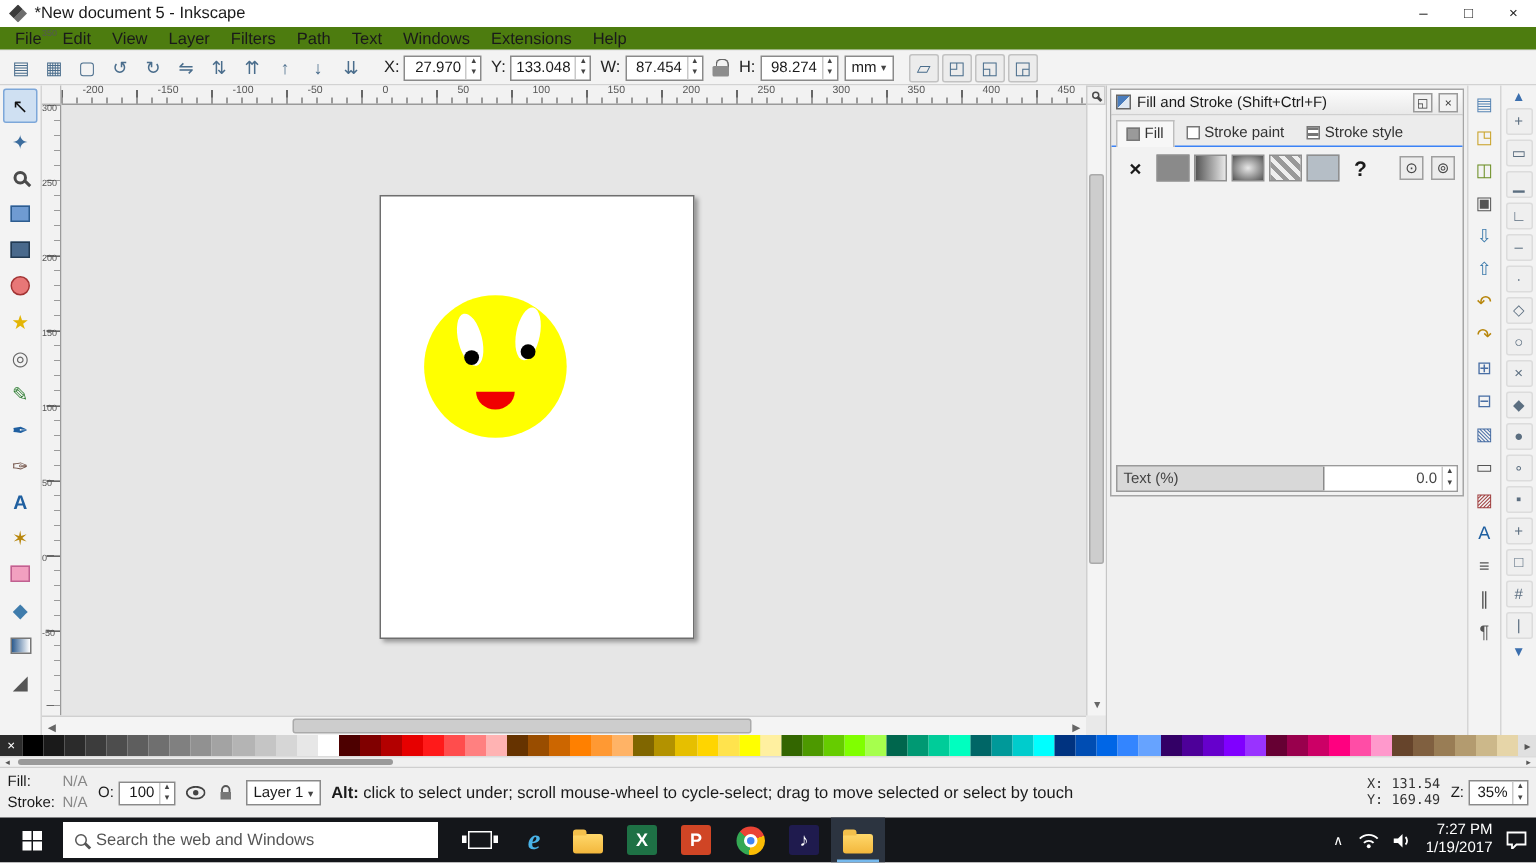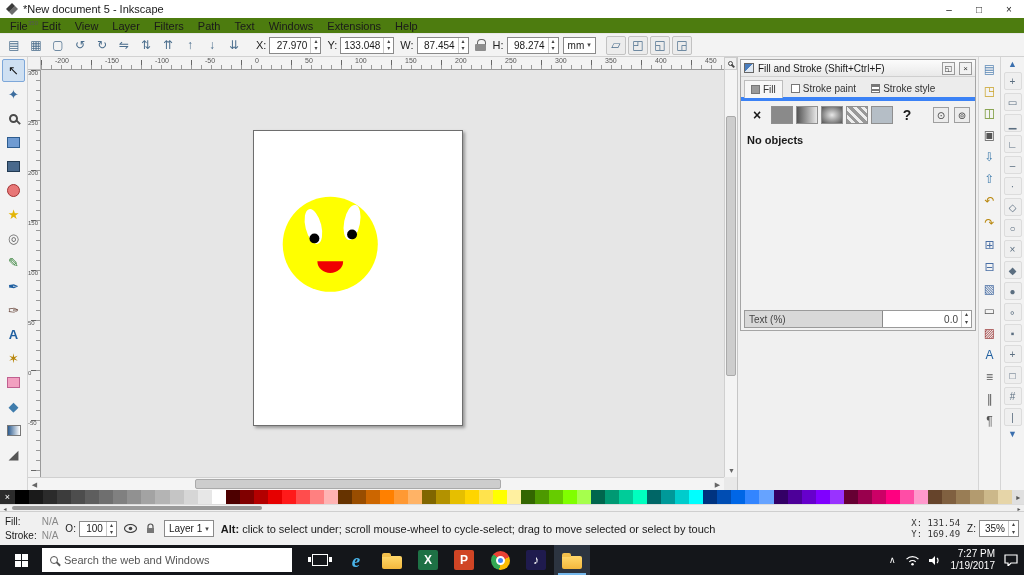--- a/index.html
+++ b/index.html
@@ -68,21 +68,21 @@
   .corner-zoom .mag { width:5px; height:5px; border-width:1.5px; }
   .corner-zoom .mag::after { width:4px; height:1.5px; right:-3px; bottom:-1px; }
 
   
   .dock { width:241px; background:#f0f0f0; border-left:1px solid #c6c6c6; padding:2px; display:flex; flex-direction:column; }
   .panel { border:1px solid #a5a5a5; background:#f2f2f2; height:272px; display:flex; flex-direction:column; }
   .panel-title { height:17px; background:linear-gradient(#fcfcfc,#e9e9e9); border-bottom:1px solid #cfcfcf; display:flex; align-items:center; padding:0 3px; gap:4px; font-size:10px; }
   .panel-title .ptext { flex:1; white-space:nowrap; overflow:hidden; }
   .dlg-ico { width:10px; height:10px; background:linear-gradient(135deg,#4a7dbd 50%,#dfe8f2 50%); border:1px solid #666; }
   .mini-btn { width:13px; height:13px; border:1px solid #9a9a9a; background:#f2f2f2; font-size:8px; display:flex; align-items:center; justify-content:center; color:#333; }
-  .tabsrow { display:flex; gap:1px; padding:3px 3px 0; background:#ececec; border-bottom:4px solid #3b82f6; }
+  .tabsrow { display:flex; gap:1px; padding:3px 3px 0; background:#ececec; border-bottom:1px solid #3b82f6; }
   .tab { display:flex; align-items:center; gap:3px; padding:2px 6px 3px; font-size:10px; border:1px solid transparent; border-bottom:none; color:#333; }
   .tab.active { background:#f7f7f7; border-color:#bdbdbd; margin-bottom:-1px; }
   .tab-ico { width:9px; height:9px; border:1px solid #777; background:#9a9a9a; }
   .tab-ico.outline { background:#fff; }
   .tab-ico.lines { background:repeating-linear-gradient(180deg,#777 0 2px,#fff 2px 4px); }
   .paint-row { display:flex; align-items:center; gap:3px; padding:5px 5px 4px; }
   .paint-btn { width:22px; height:18px; border:1px solid #8f8f8f; display:flex; align-items:center; justify-content:center; font-size:12px; background:#e8e8e8; }
   .paint-btn.noborder { border:none; background:none; font-weight:bold; font-size:14px; }
   .fillrule-btn { width:16px; height:16px; border:1px solid #9f9f9f; background:#ececec; font-size:10px; display:flex; align-items:center; justify-content:center; color:#444; margin-left:2px; }
   .no-objects { font-weight:bold; font-size:11px; padding:6px 6px; }
@@ -412,21 +412,20 @@
             <div class="paint-btn" style="background: rgb(138, 138, 138);"></div>
             <div class="paint-btn" style="background: linear-gradient(90deg, rgb(85, 85, 85), rgb(232, 232, 232));"></div>
             <div class="paint-btn" style="background: radial-gradient(rgb(232, 232, 232), rgb(85, 85, 85));"></div>
             <div class="paint-btn" style="background: repeating-linear-gradient(45deg, rgb(153, 153, 153) 0px, rgb(153, 153, 153) 3px, rgb(238, 238, 238) 3px, rgb(238, 238, 238) 6px);"></div>
             <div class="paint-btn" style="background: rgb(181, 190, 198);"></div>
             <div class="paint-btn noborder">?</div>
             <div style="flex: 1 1 0%;"></div>
             <div class="fillrule-btn">⊙</div>
             <div class="fillrule-btn">⊚</div>
           </div>
-        <div class="no-objects">No objects</div>
         <div class="panel-spacer"></div>
         <div class="slider-row blur">
           <span>Text (%)</span>
           <div class="spin">
             <span class="val">0.0</span>
             <span class="arrows">
                 <span>▴</span>
                 <span>▾</span>
               </span>
           </div>

